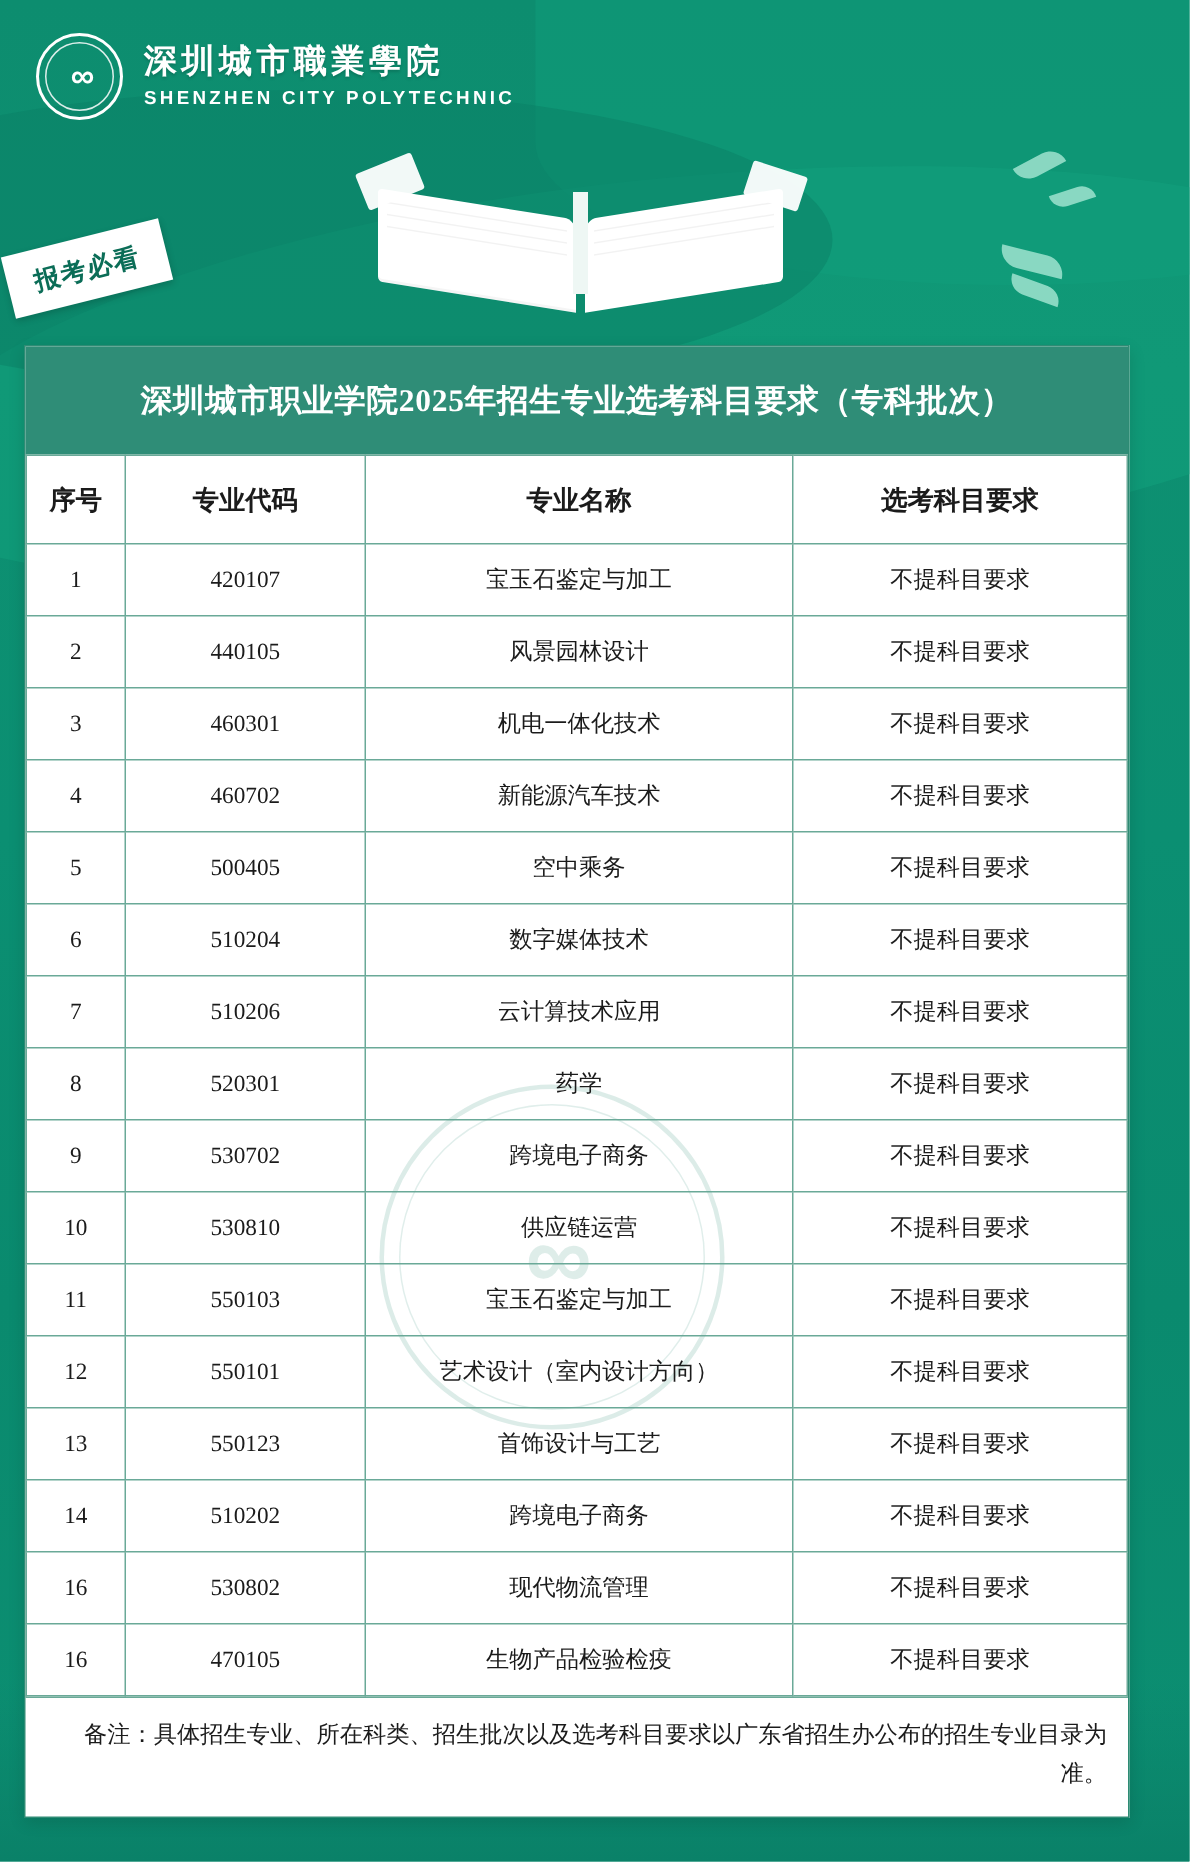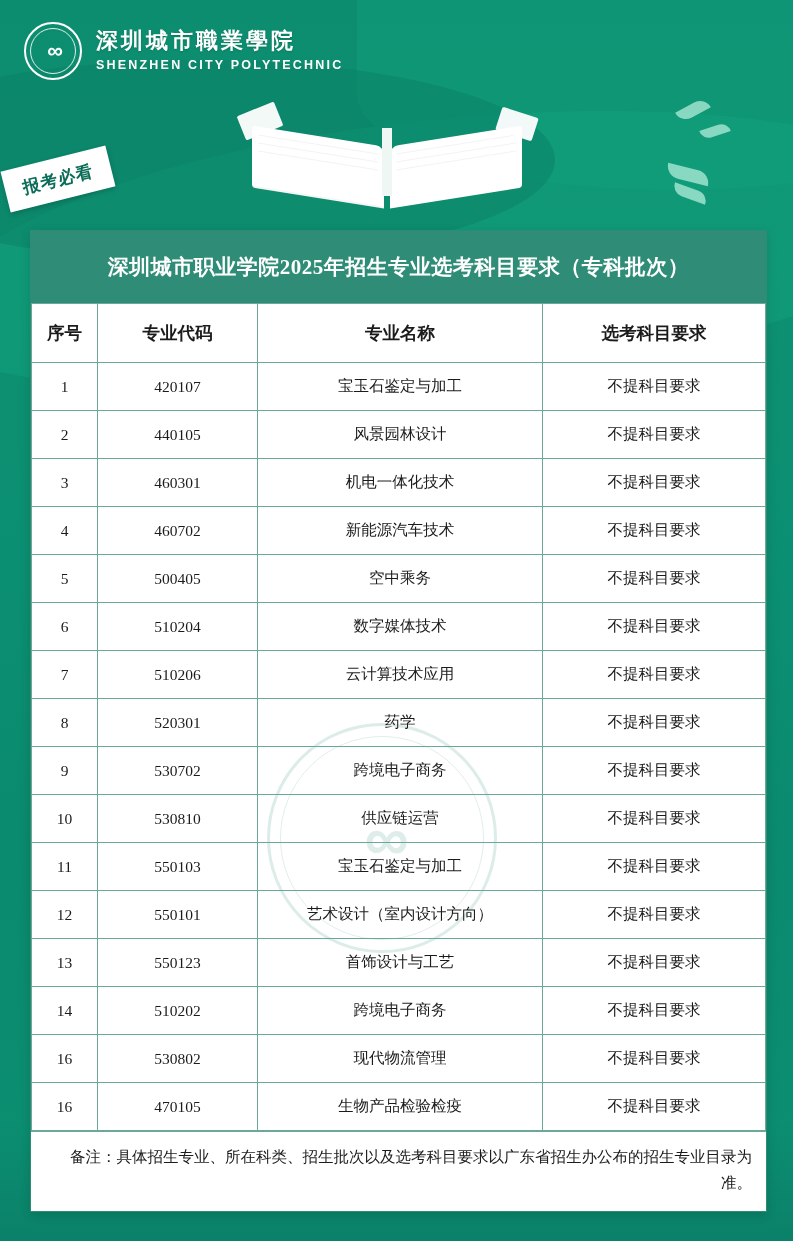--- a/index.html
+++ b/index.html
@@ -185,21 +185,21 @@
     color: #0b6d57;
     font-size: 17px;
     font-weight: bold;
     letter-spacing: 1px;
   }
 
   
   .card {
     position: absolute;
     top: 230px;
-    left: 30px;
+    left: 16px;
     width: 737px;
     background: #ffffff;
     z-index: 6;
     border: 1px solid #2e8b74;
     box-shadow: 0 3px 10px rgba(0,0,0,.13);
   }
   .card-title {
     background: #2f8d77;
     color: #ffffff;
     text-align: center;

